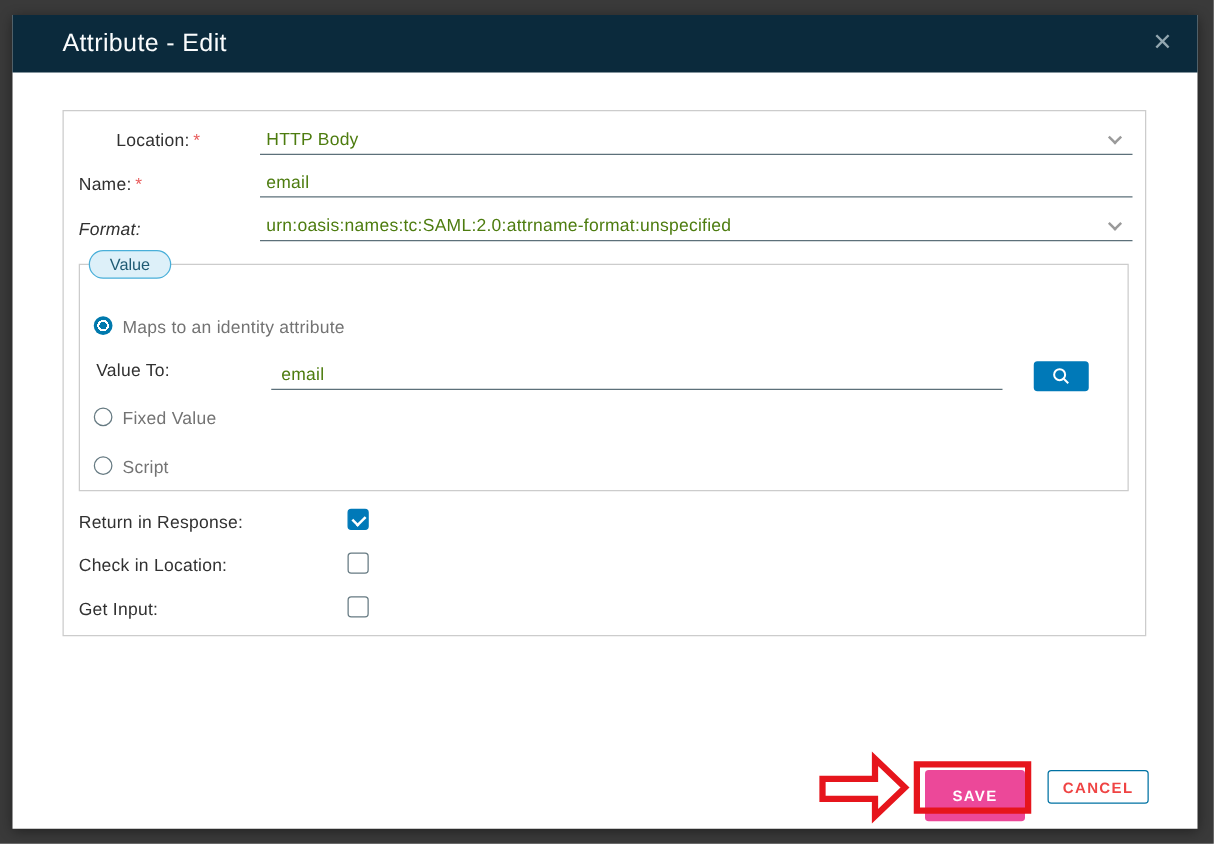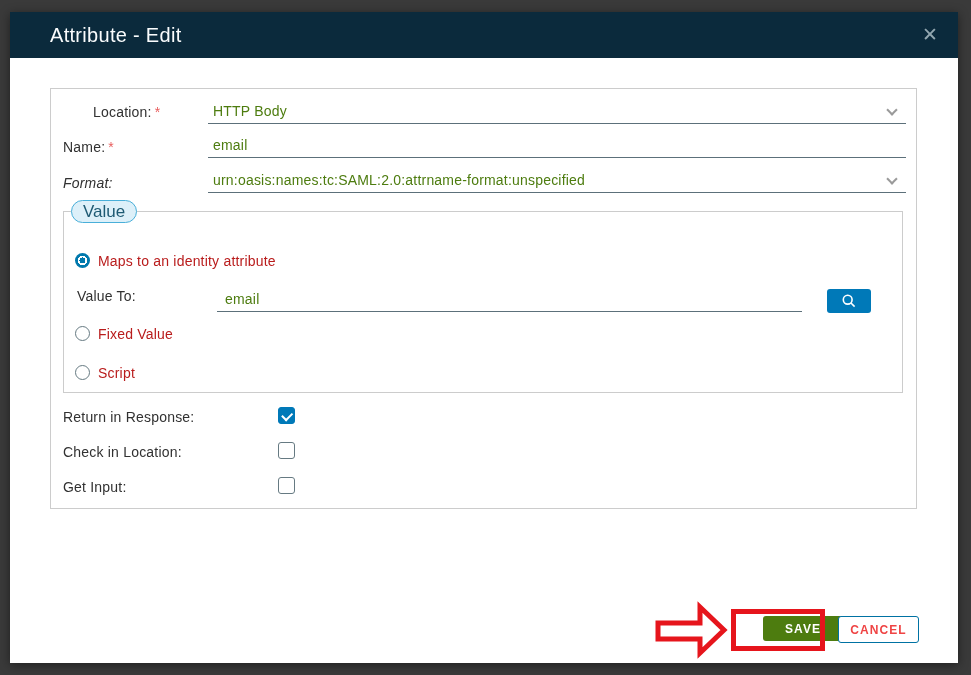--- a/index.html
+++ b/index.html
@@ -53,33 +53,33 @@
   }
 
   
   .value-box {
     position:absolute; left:12px; top:122px; width:840px; height:182px;
     border:1px solid #cccccc; background:#fff;
   }
   .value-pill {
     position:absolute; left:20px; top:111px; width:66px; height:23px;
     background:#ddf0f9; border:1px solid #49afd9; border-radius:12px;
-    font-size:17px; color:#1e5a73; text-align:center; line-height:21px;
+    font-size:13px; color:#1e5a73; text-align:center; line-height:21px;
     z-index:2; cursor:pointer;
   }
   .radio {
     position:absolute; width:15px; height:15px; border-radius:50%;
     border:1px solid #667a82; background:#fff; cursor:pointer;
   }
   .radio.checked {
     border:none;
     background:radial-gradient(circle at center, #0079ad 0 3px, #ffffff 3px 4.6px, #0079ad 4.6px 100%);
   }
   .radio-label {
-    position:absolute; font-size:14px; color:#b91c1c; letter-spacing:.2px;
+    position:absolute; font-size:14px; color:#737373; letter-spacing:.2px;
     line-height:16px; white-space:nowrap;
   }
   .search-btn {
     position:absolute; left:763px; top:77px; width:44px; height:24px;
     background:#0079b8; border:none; border-radius:3px; cursor:pointer;
     display:flex; align-items:center; justify-content:center;
   }
 
   
   .checkbox {
@@ -89,25 +89,24 @@
   .checkbox.checked { background:#0079b8; border-color:#0079b8; }
   .checkbox.checked::after {
     content:""; position:absolute; left:3px; top:3.5px;
     width:8px; height:4.5px;
     border-left:2px solid #fff; border-bottom:2px solid #fff;
     transform:rotate(-45deg);
   }
 
   
   .save-btn {
-    position:absolute; left:730px; top:604px; width:80px; height:25px;
-    background:#4d7c0f; color:#ffffff; border:none; border-radius:3px;
+    position:absolute; left:730px; top:604px; width:80px; height:41px;
+    background:#ec4899; color:#ffffff; border:none; border-radius:3px;
     font-size:12px; font-weight:bold; letter-spacing:1.1px; cursor:pointer;
     font-family:"Liberation Sans", sans-serif;
-    margin-left:23px;
   }
   .cancel-btn {
     position:absolute; left:828px; top:604px; width:81px; height:27px;
     background:#ffffff; color:#ef4444; border:1px solid #0072a3; border-radius:3px;
     font-size:12px; font-weight:bold; letter-spacing:1.1px; cursor:pointer;
     font-family:"Liberation Sans", sans-serif;
   }
 
   
   .highlight-box {

